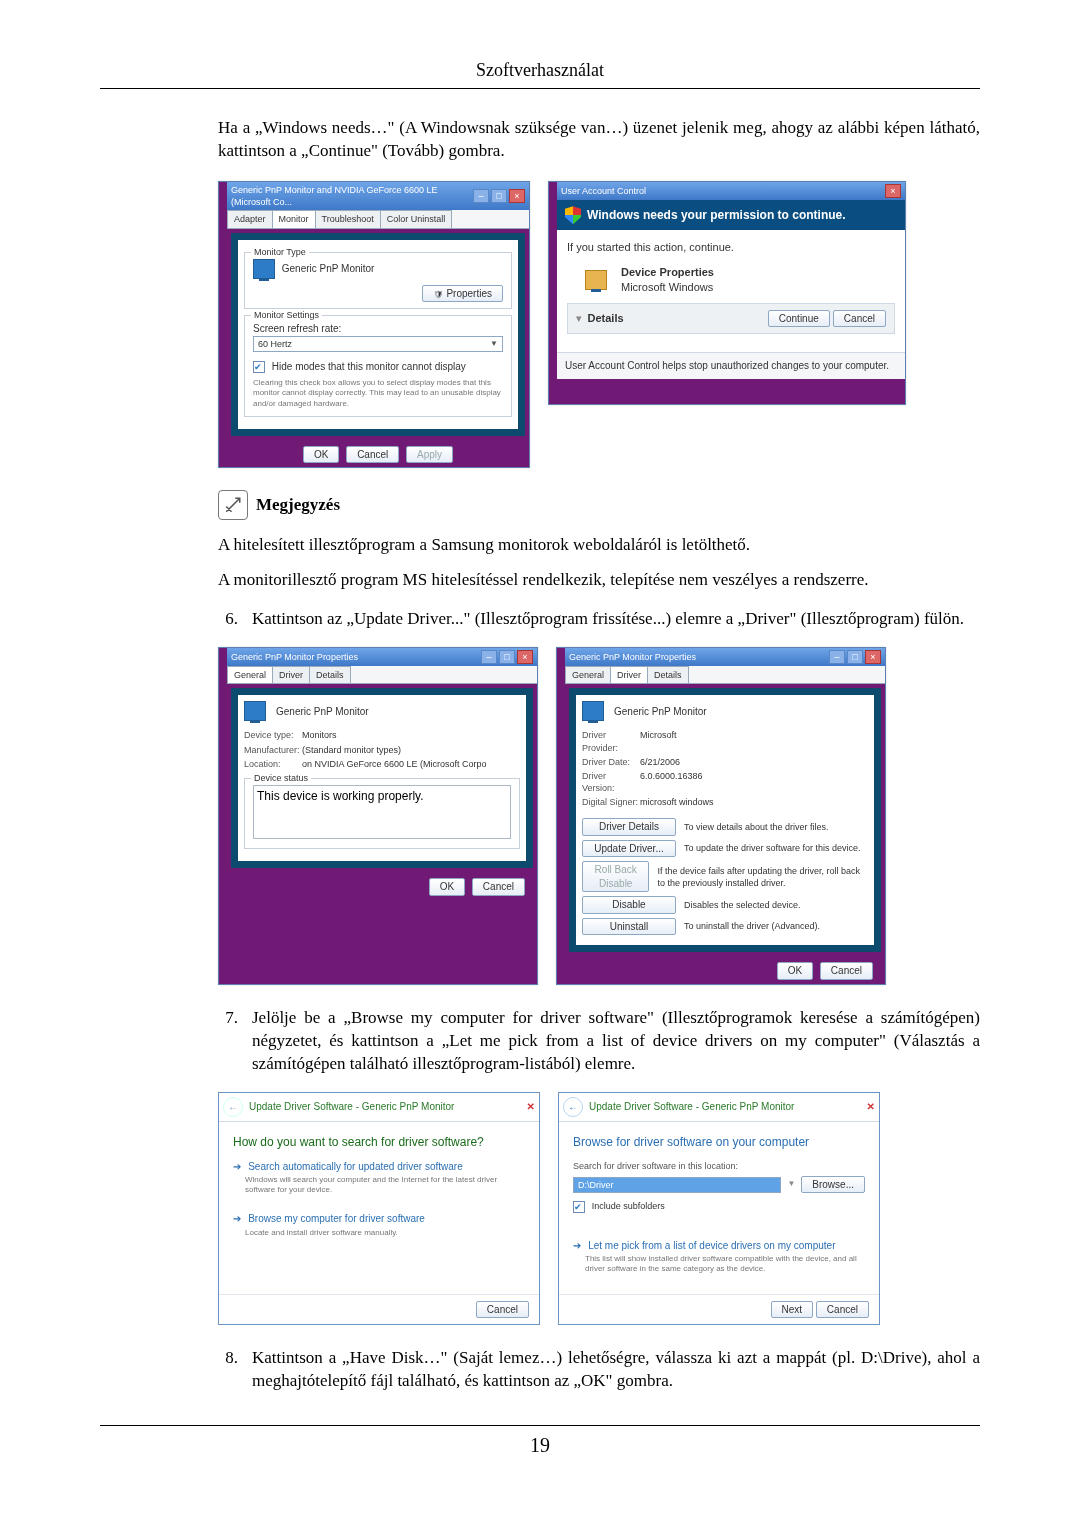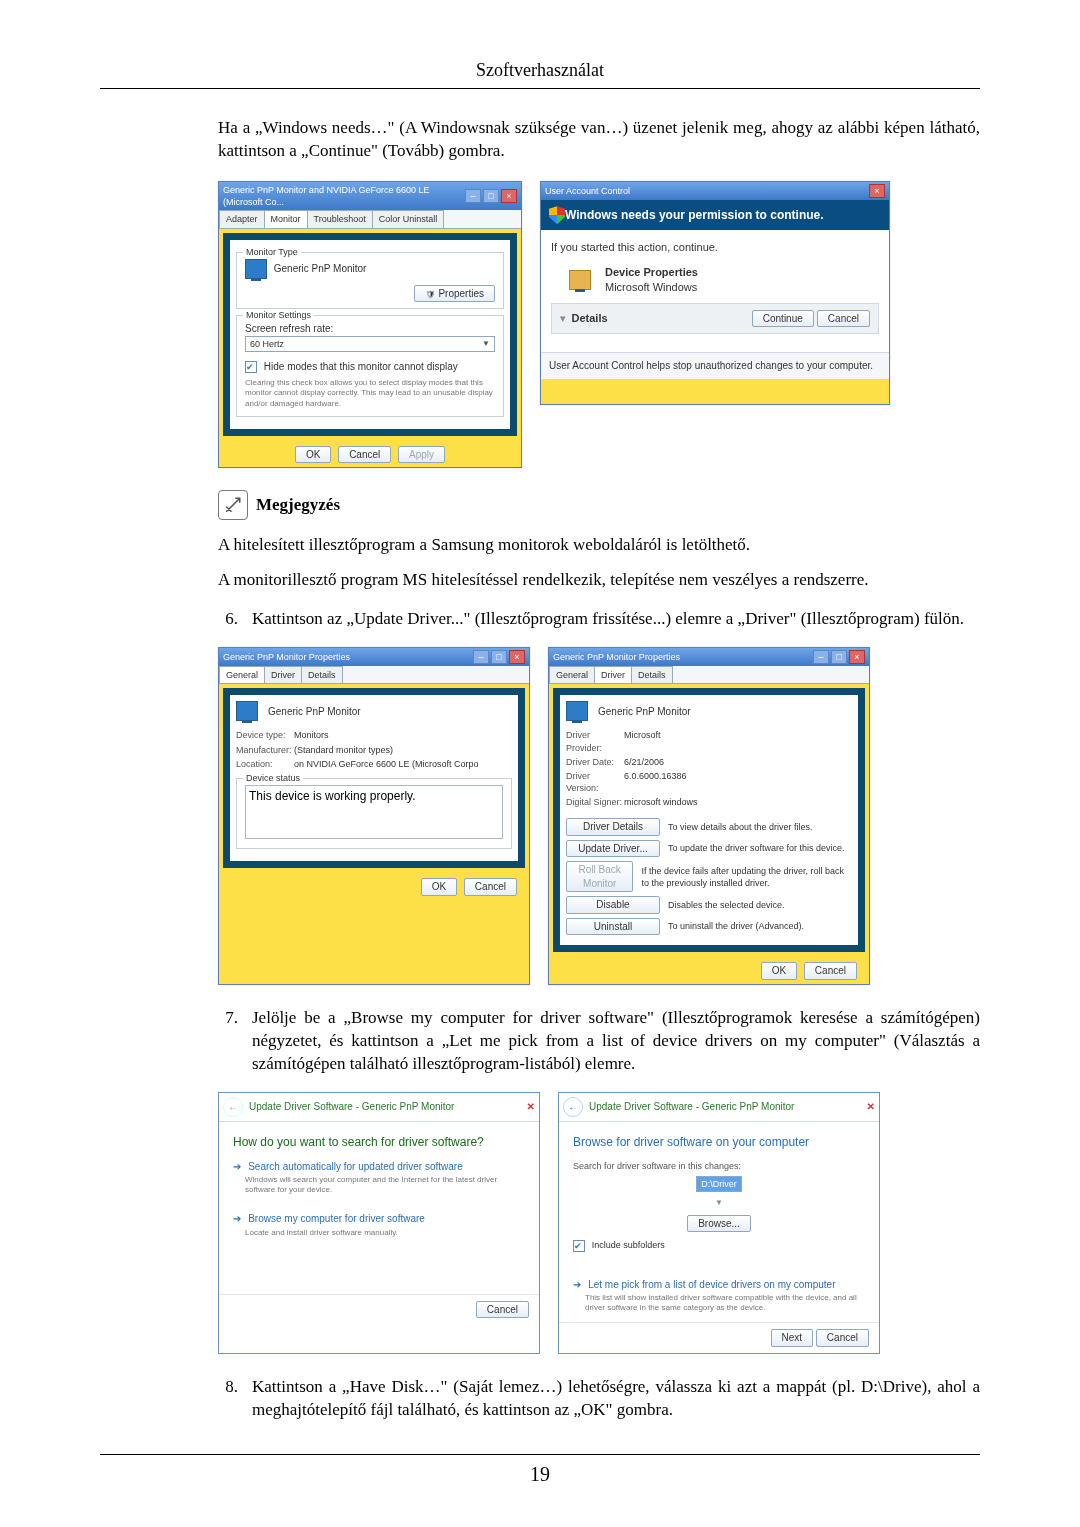--- a/index.html
+++ b/index.html
@@ -4,22 +4,22 @@
 <style>
   html,body{margin:0;padding:0;background:#fff;color:#000;
     font-family:"Times New Roman",Times,serif;font-size:17px;line-height:1.35;}
   .page{width:1080px;min-height:1527px;margin:0 auto;position:relative;
     box-sizing:border-box;padding:58px 100px 60px 100px;}
   .header-title{text-align:center;font-size:18px;margin-bottom:6px;}
   .header-rule{border:none;border-top:1px solid #000;margin:0 0 28px 0;}
   .body-col{margin-left:118px;}
   .para{margin:0 0 12px 0;text-align:justify;}
   .screens-row{display:flex;gap:18px;margin:18px 0 22px 0;}
-  .win-xp{border:1px solid #5a7fb0;background:#fde047;font-family:Tahoma,Arial,sans-serif;
-    font-size:10px;color:#333;box-shadow:0 0 2px rgba(0,0,0,.15);position:relative;}
+  .win-xp{border:1px solid #5a7fb0;background:#701a75;font-family:Tahoma,Arial,sans-serif;
+    font-size:10px;color:#333;box-shadow:0 0 2px rgba(0,0,0,.15);position:relative;padding-left:8px;}
   .win-title{background:linear-gradient(#6fa5e8,#3e78c7);color:#fff;font-size:9px;
     padding:2px 4px;display:flex;align-items:center;gap:4px;}
   .win-ctl{margin-left:auto;display:flex;gap:2px;}
   .win-ctl span{width:14px;height:12px;background:#d66;border:1px solid #a33;
     color:#fff;font-size:9px;line-height:12px;text-align:center;}
   .win-ctl span.min,.win-ctl span.max{background:#8bb2e8;border-color:#5a88c7;}
   .tabs{display:flex;border-bottom:1px solid #9ab;background:#f4f6f8;}
   .tab{padding:2px 6px;border:1px solid #9ab;border-bottom:none;margin-right:-1px;
     background:#eef1f4;font-size:9px;}
   .tab.active{background:#fff;}
@@ -34,21 +34,21 @@
   .mon-ico::after{content:"";position:absolute;left:5px;bottom:-3px;width:10px;height:3px;background:#235d96;}
   .select{border:1px solid #8ea7c4;background:#fff;padding:1px 4px;font-size:9px;
     display:flex;justify-content:space-between;align-items:center;}
   .chev{font-size:8px;color:#555;}
   .chk{display:inline-block;width:10px;height:10px;border:1px solid #6b8db5;background:#fff;
     margin-right:4px;vertical-align:middle;}
   .chk.on::after{content:"✔";font-size:9px;color:#2c7cc7;position:relative;top:-2px;left:0;}
   .btns-row{text-align:center;padding:6px 0 4px 0;}
   .btns-row .xp-btn{margin:0 2px;}
   
-  .uac .hdr{background:#0a4d80;color:#fff;padding:6px 8px;display:flex;align-items:center;
+  .uac .hdr{background:#0a4d80;color:#fff;padding:6px 8px;display:flex;align-items:center;gap:6px;
     font-size:12px;font-weight:bold;}
   .shield{width:16px;height:18px;background:conic-gradient(#d33 0 90deg,#3c3 90deg 180deg,#38f 180deg 270deg,#ffb700 270deg 360deg);
     display:inline-block;clip-path:polygon(50% 0,100% 15%,100% 60%,50% 100%,0 60%,0 15%);}
   .uac-body{background:#fff;padding:10px;color:#333;font-size:11px;}
   .uac-details{background:#eef1f4;border:1px solid #cfd8e4;padding:6px 8px;margin:8px 0;
     display:flex;align-items:center;gap:10px;justify-content:space-between;}
   .uac-foot{background:#f4f6f8;border-top:1px solid #cfd8e4;padding:6px 8px;font-size:10px;}
   
   .note-row{display:flex;align-items:center;gap:8px;margin:10px 0 14px 0;}
   .note-ico{width:28px;height:28px;border:1.5px solid #777;border-radius:4px;
@@ -76,21 +76,21 @@
     display:flex;align-items:center;justify-content:center;color:#79b;}
   .wiz-top .crumb{color:#2a7a2a;font-size:10px;}
   .wiz-close{margin-left:auto;color:#c33;font-weight:bold;font-size:10px;}
   .wiz-body{padding:12px 14px 10px 14px;min-height:150px;}
   .wiz-h{color:#1a6b1a;font-size:12px;margin-bottom:10px;}
   .wiz-h.blue{color:#2b6fb3;}
   .wiz-opt{color:#2b6fb3;font-size:10px;margin:10px 0 2px 0;}
   .wiz-opt .arrow{color:#2b6fb3;margin-right:4px;}
   .wiz-sub{color:#777;font-size:8px;margin:0 0 0 12px;line-height:1.2;}
   .wiz-foot{border-top:1px solid #e1e6ed;padding:6px 10px;text-align:right;}
-  .path-box{display:flex;gap:6px;align-items:center;margin:4px 0 6px 0;flex-direction:column;}
+  .path-box{display:flex;gap:6px;align-items:center;margin:4px 0 6px 0;}
   .path-in{flex:1;border:1px solid #8ea7c4;background:#5fa2e6;color:#fff;padding:1px 4px;font-size:9px;}
   
   .foot-rule{border:none;border-top:1px solid #000;margin:32px 0 6px 0;}
   .page-num{text-align:center;font-size:20px;}
 </style>
 </head>
 <body>
 
 <div class="page">
 
@@ -286,21 +286,21 @@
           <div class="btn-col" style="margin-top:10px;">
             <div class="btnline">
               <span class="xp-btn">Driver Details</span>
               <span>To view details about the driver files.</span>
             </div>
             <div class="btnline">
               <span class="xp-btn">Update Driver...</span>
               <span>To update the driver software for this device.</span>
             </div>
             <div class="btnline">
-              <span class="xp-btn dim">Roll Back Monitor</span>
+              <span class="xp-btn dim">Roll Back Disable</span>
               <span>If the device fails after updating the driver, roll back to the previously installed driver.</span>
             </div>
             <div class="btnline">
               <span class="xp-btn">Disable</span>
               <span>Disables the selected device.</span>
             </div>
             <div class="btnline">
               <span class="xp-btn">Uninstall</span>
               <span>To uninstall the driver (Advanced).</span>
             </div>
@@ -346,21 +346,21 @@
       </div>
 
       <div class="wiz" style="width:320px;">
         <div class="wiz-top">
           <span class="back" style="color:#2c7cc7;border-color:#b7d6f4;">←</span>
           <span class="crumb">Update Driver Software - Generic PnP Monitor</span>
           <span class="wiz-close">✕</span>
         </div>
         <div class="wiz-body">
           <div class="wiz-h blue">Browse for driver software on your computer</div>
-          <div style="font-size:9px;color:#555;">Search for driver software in this changes:</div>
+          <div style="font-size:9px;color:#555;">Search for driver software in this location:</div>
           <div class="path-box">
             <div class="path-in">D:\Driver</div>
             <span style="color:#888;font-size:8px;">▼</span>
             <span class="xp-btn">Browse...</span>
           </div>
           <div>
             <span class="chk on"></span>
             <span style="font-size:9px;">Include subfolders</span>
           </div>
           <div class="wiz-opt" style="margin-top:26px;color:#2b6fb3;">

